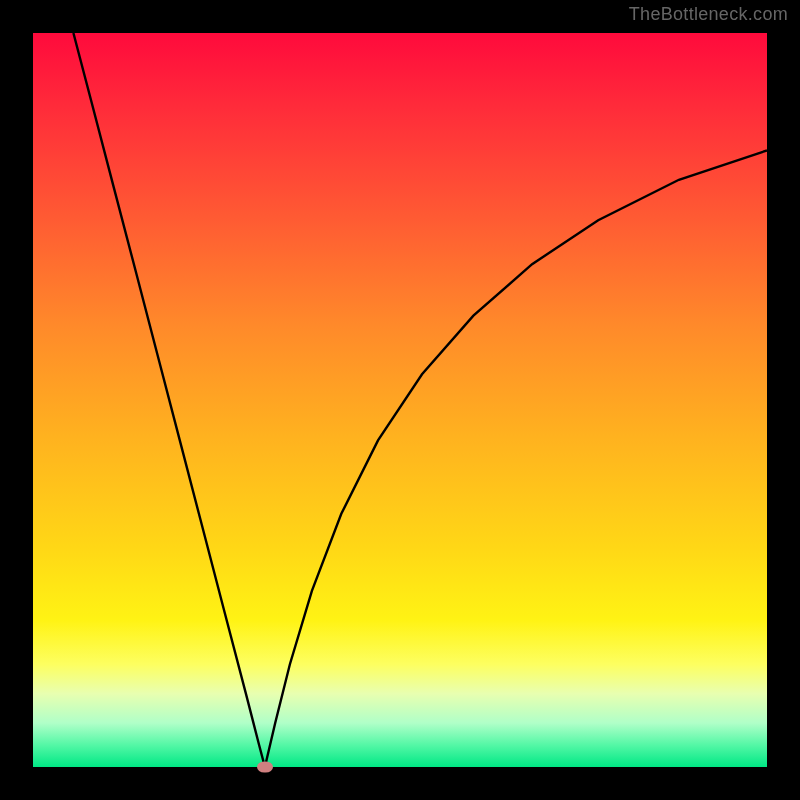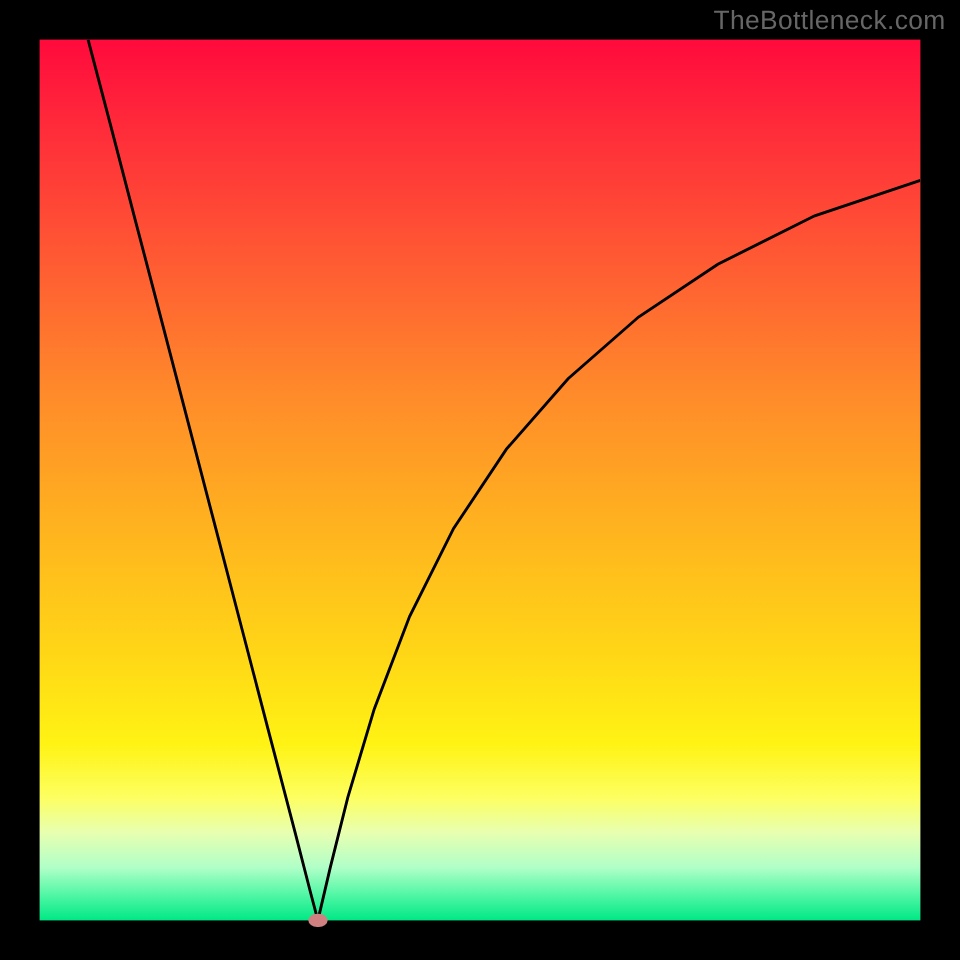--- a/index.html
+++ b/index.html
@@ -15,21 +15,21 @@
     position: relative;
     width: 800px;
     height: 800px;
     background: #000;
   }
   .watermark {
     position: absolute;
     top: 4px;
     right: 12px;
     color: #666;
-    font-size: 22px;
+    font-size: 18px;
     font-weight: 500;
     letter-spacing: 0.3px;
     z-index: 5;
   }
   .plot-area {
     position: absolute;
     left: 33px;
     top: 33px;
     width: 734px;
     height: 734px;

